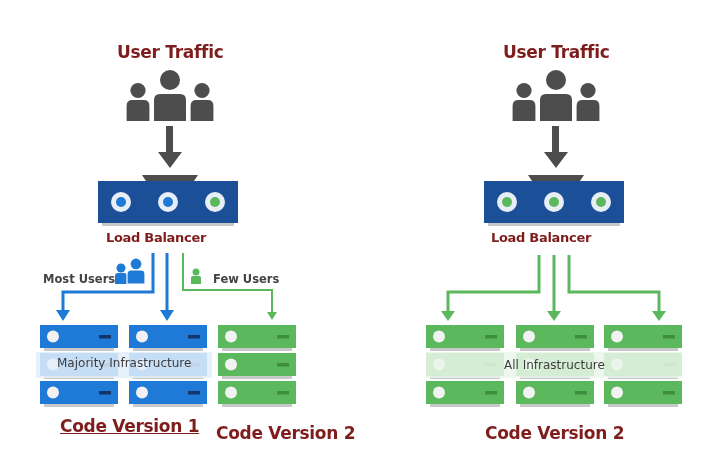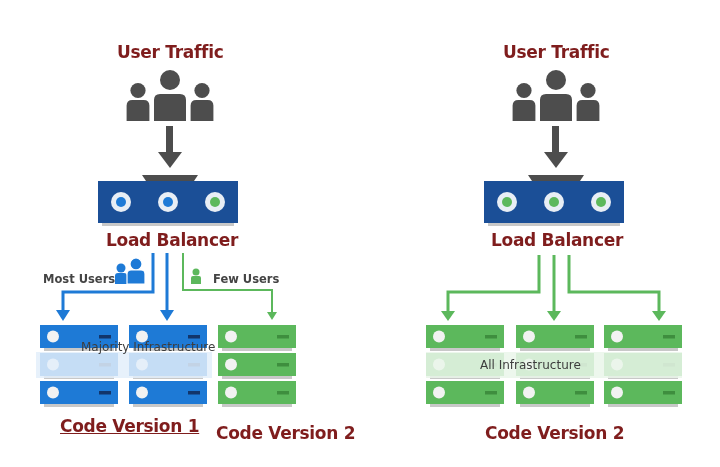--- a/index.html
+++ b/index.html
@@ -1,21 +1,21 @@
 <!DOCTYPE html>
 <html><head>
 <meta charset="utf-8">
 <style>
   html, body { margin: 0; padding: 0; background: #ffffff; }
   body { width: 720px; height: 467px; position: relative; overflow: hidden;
          font-family: "DejaVu Sans", "Liberation Sans", sans-serif; color: #4a4a4a; }
   svg { position: absolute; left: 0; top: 0; }
   .lbl { position: absolute; white-space: nowrap; font-weight: bold; color: #7f1d1d; }
   .title { font-size: 17px; letter-spacing: -0.3px; }
-  .lb-label { font-size: 17px; letter-spacing: -0.3px; }
+  .lb-label { font-size: 13px; letter-spacing: -0.3px; }
   .small { font-size: 11.5px; font-weight: bold; color: #444; }
   .infra { font-size: 12px; font-weight: normal; color: #3d3d3d; }
   .version { font-size: 17px; letter-spacing: -0.3px; }
 </style>
 </head>
 <body>
 
 <svg width="720" height="467" viewBox="0 0 720 467">
   <defs>
     <g id="person">
@@ -264,20 +264,20 @@
         </g>
       </g>
     </g>
   <rect x="426" y="352" width="256" height="26" fill="#eaf6ea" fill-opacity="0.85"></rect>
 </svg>
 
 <div class="lbl title" style="left:117px;top:42px;">User Traffic</div>
 <div class="lbl lb-label" style="left:106px;top:230px;">Load Balancer</div>
 <div class="lbl small" style="left:43px;top:272px;">Most Users</div>
 <div class="lbl small" style="left:205px;top:272px;margin-left:8px;">Few Users</div>
-<div class="lbl infra" style="left:57px;top:340px;margin-left:24px;">Majority Infrastructure</div>
+<div class="lbl infra" style="left:57px;top:356px;">Majority Infrastructure</div>
 <div class="lbl version" style="left:60px;top:416px;text-decoration:underline;">Code Version 1</div>
 <div class="lbl version" style="left:216px;top:423px;">Code Version 2</div>
 
 <div class="lbl title" style="left:503px;top:42px;">User Traffic</div>
 <div class="lbl lb-label" style="left:491px;top:230px;">Load Balancer</div>
-<div class="lbl infra" style="left:480px;top:358px;">All Infrastructure</div>
+<div class="lbl infra" style="left:504px;top:358px;">All Infrastructure</div>
 <div class="lbl version" style="left:485px;top:423px;">Code Version 2</div>
 
 </body></html>

